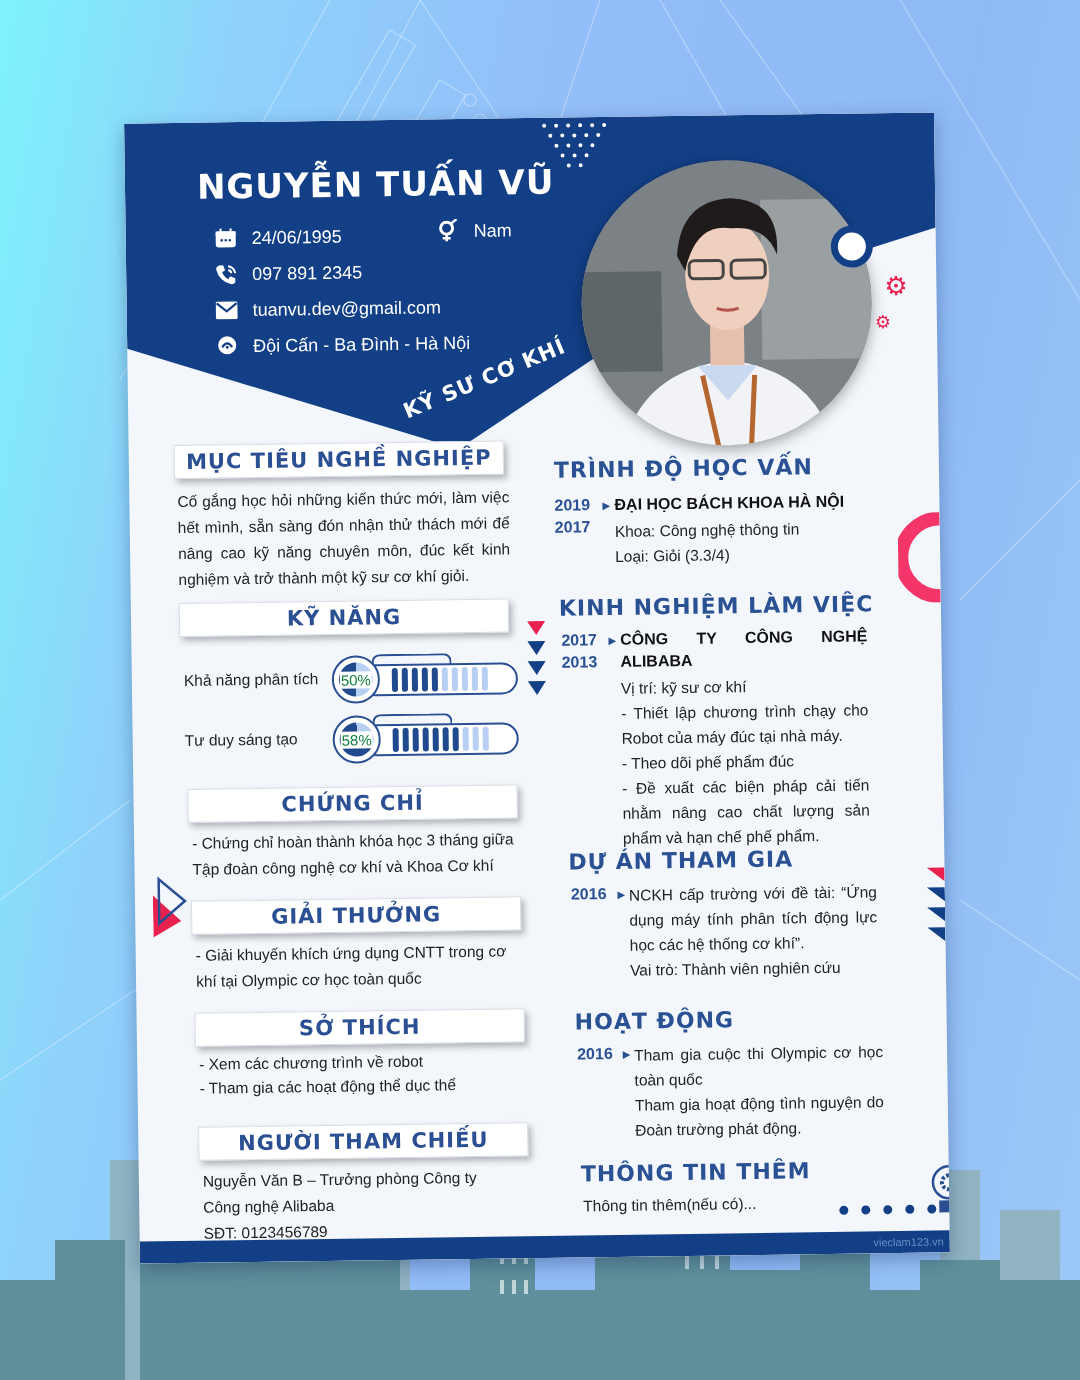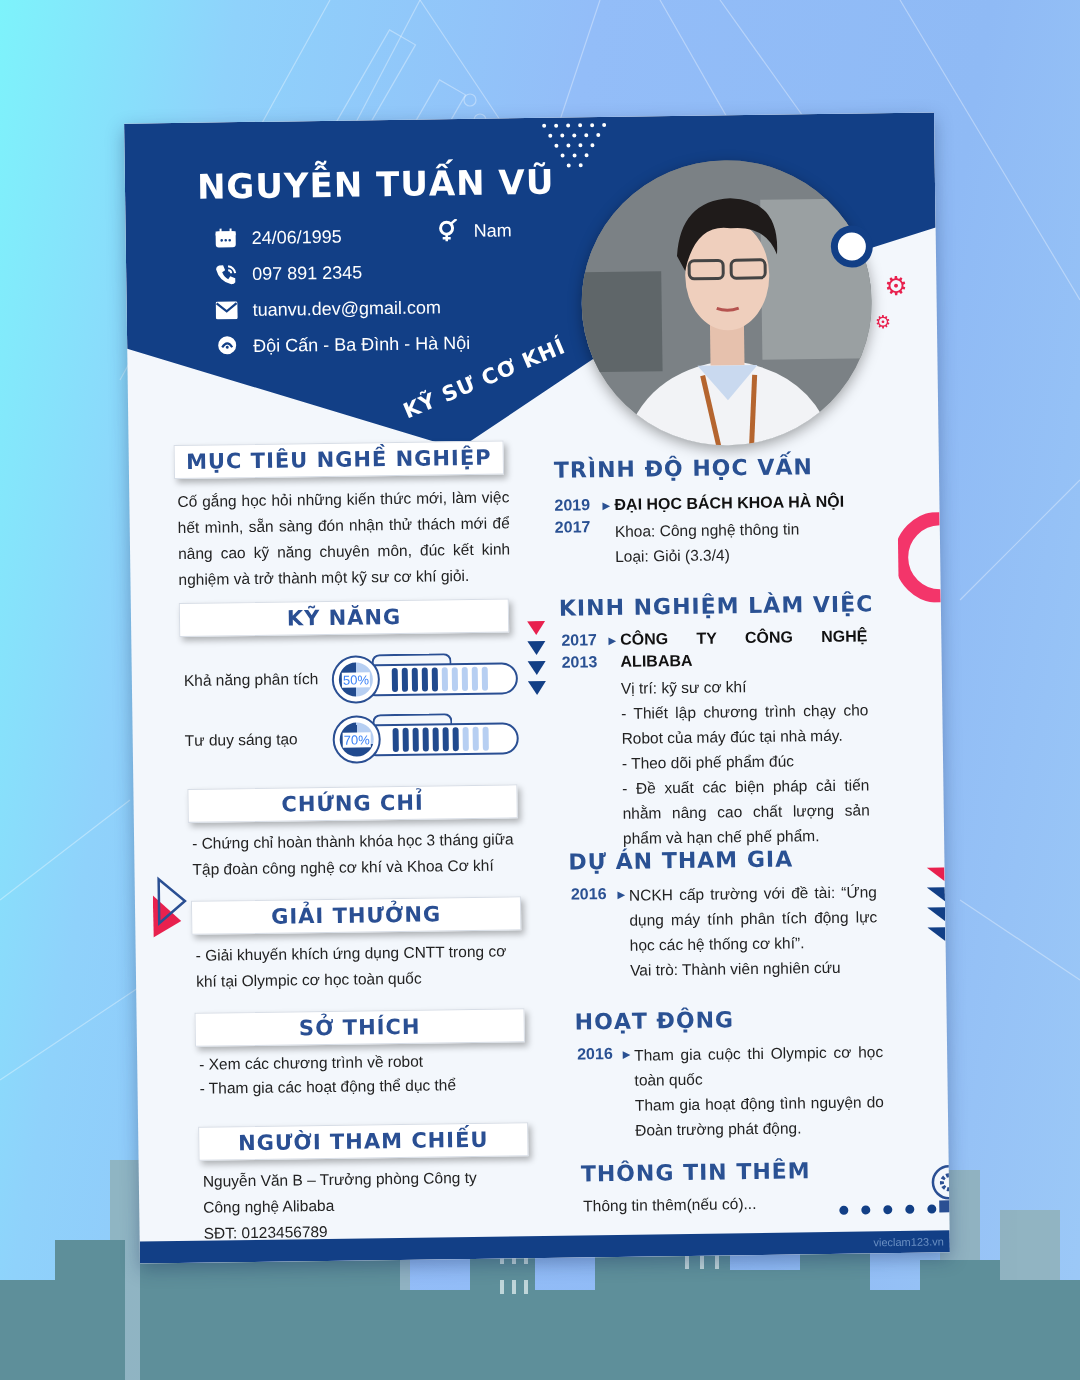--- a/index.html
+++ b/index.html
@@ -74,21 +74,21 @@
   }
   .meter-tab { position: absolute; left: 40px; top: 2px; width: 80px; height: 14px; border: 2px solid #2a4f93; border-bottom: none; border-radius: 8px 8px 0 0; }
   .bar { width: 6px; height: 24px; border-radius: 3px; background: #b7cff2; }
   .bar.on { background: #214a8e; }
   .dial {
     position: absolute; left: 0; top: 3px; width: 48px; height: 48px; border-radius: 50%;
     border: 2px solid #2a4f93; background: #fff;
     display: flex; align-items: center; justify-content: center;
   }
   .dial-inner { position: absolute; left: 5px; top: 5px; width: 34px; height: 34px; border-radius: 50%; }
-  .dial-text { position: relative; font-size: 13px; color: #3b82f6; background:#fff; padding: 0 1px; }
+  .dial-text { position: relative; font-size: 15px; color: #15803d; background:#fff; padding: 0 1px; }
 
   .footer-bar { position: absolute; left: 0; top: 1118px; width: 810px; height: 22px; background: #123f86; }
   .footer-brand { position: absolute; right: 6px; top: 1118px; font-size: 11px; color: #6a8fc2; line-height: 22px; }
   .dots { position: absolute; left: 700px; top: 1092px; display: flex; gap: 13px; }
   .dots span { width: 9px; height: 9px; border-radius: 50%; background: #123f86; }
 </style>
 </head>
 <body>
 
 <svg class="bg-lines" width="1080" height="1380">
@@ -307,21 +307,21 @@
           <span class="bar on"></span>
           <span class="bar on"></span>
           <span class="bar on"></span>
           <span class="bar on"></span>
         <span class="bar"></span>
           <span class="bar"></span>
           <span class="bar"></span>
       </div>
       <div class="dial">
         <div class="dial-inner" style="background: conic-gradient(#b7cff2 0 30%, #214a8e 30% 100%);"></div>
-        <span class="dial-text">70%</span>
+        <span class="dial-text">58%</span>
       </div>
     </div>
   </div>
 
   <div class="sec-title-box" style="left:54px; top:666px; width:330px;">CHỨNG CHỈ</div>
   <div class="body-text" style="left:58px; top:708px; width:340px;">- Chứng chỉ hoàn thành khóa học 3 tháng giữa Tập đoàn công nghệ cơ khí và Khoa Cơ khí</div>
 
   <svg style="position:absolute; left:18px; top:752px;" width="40" height="64">
     <polygon points="0,20 28,46 0,62" fill="#e8214e"></polygon>
     <polygon points="6,4 32,26 6,48" fill="none" stroke="#2a4f93" stroke-width="2.5"></polygon>

